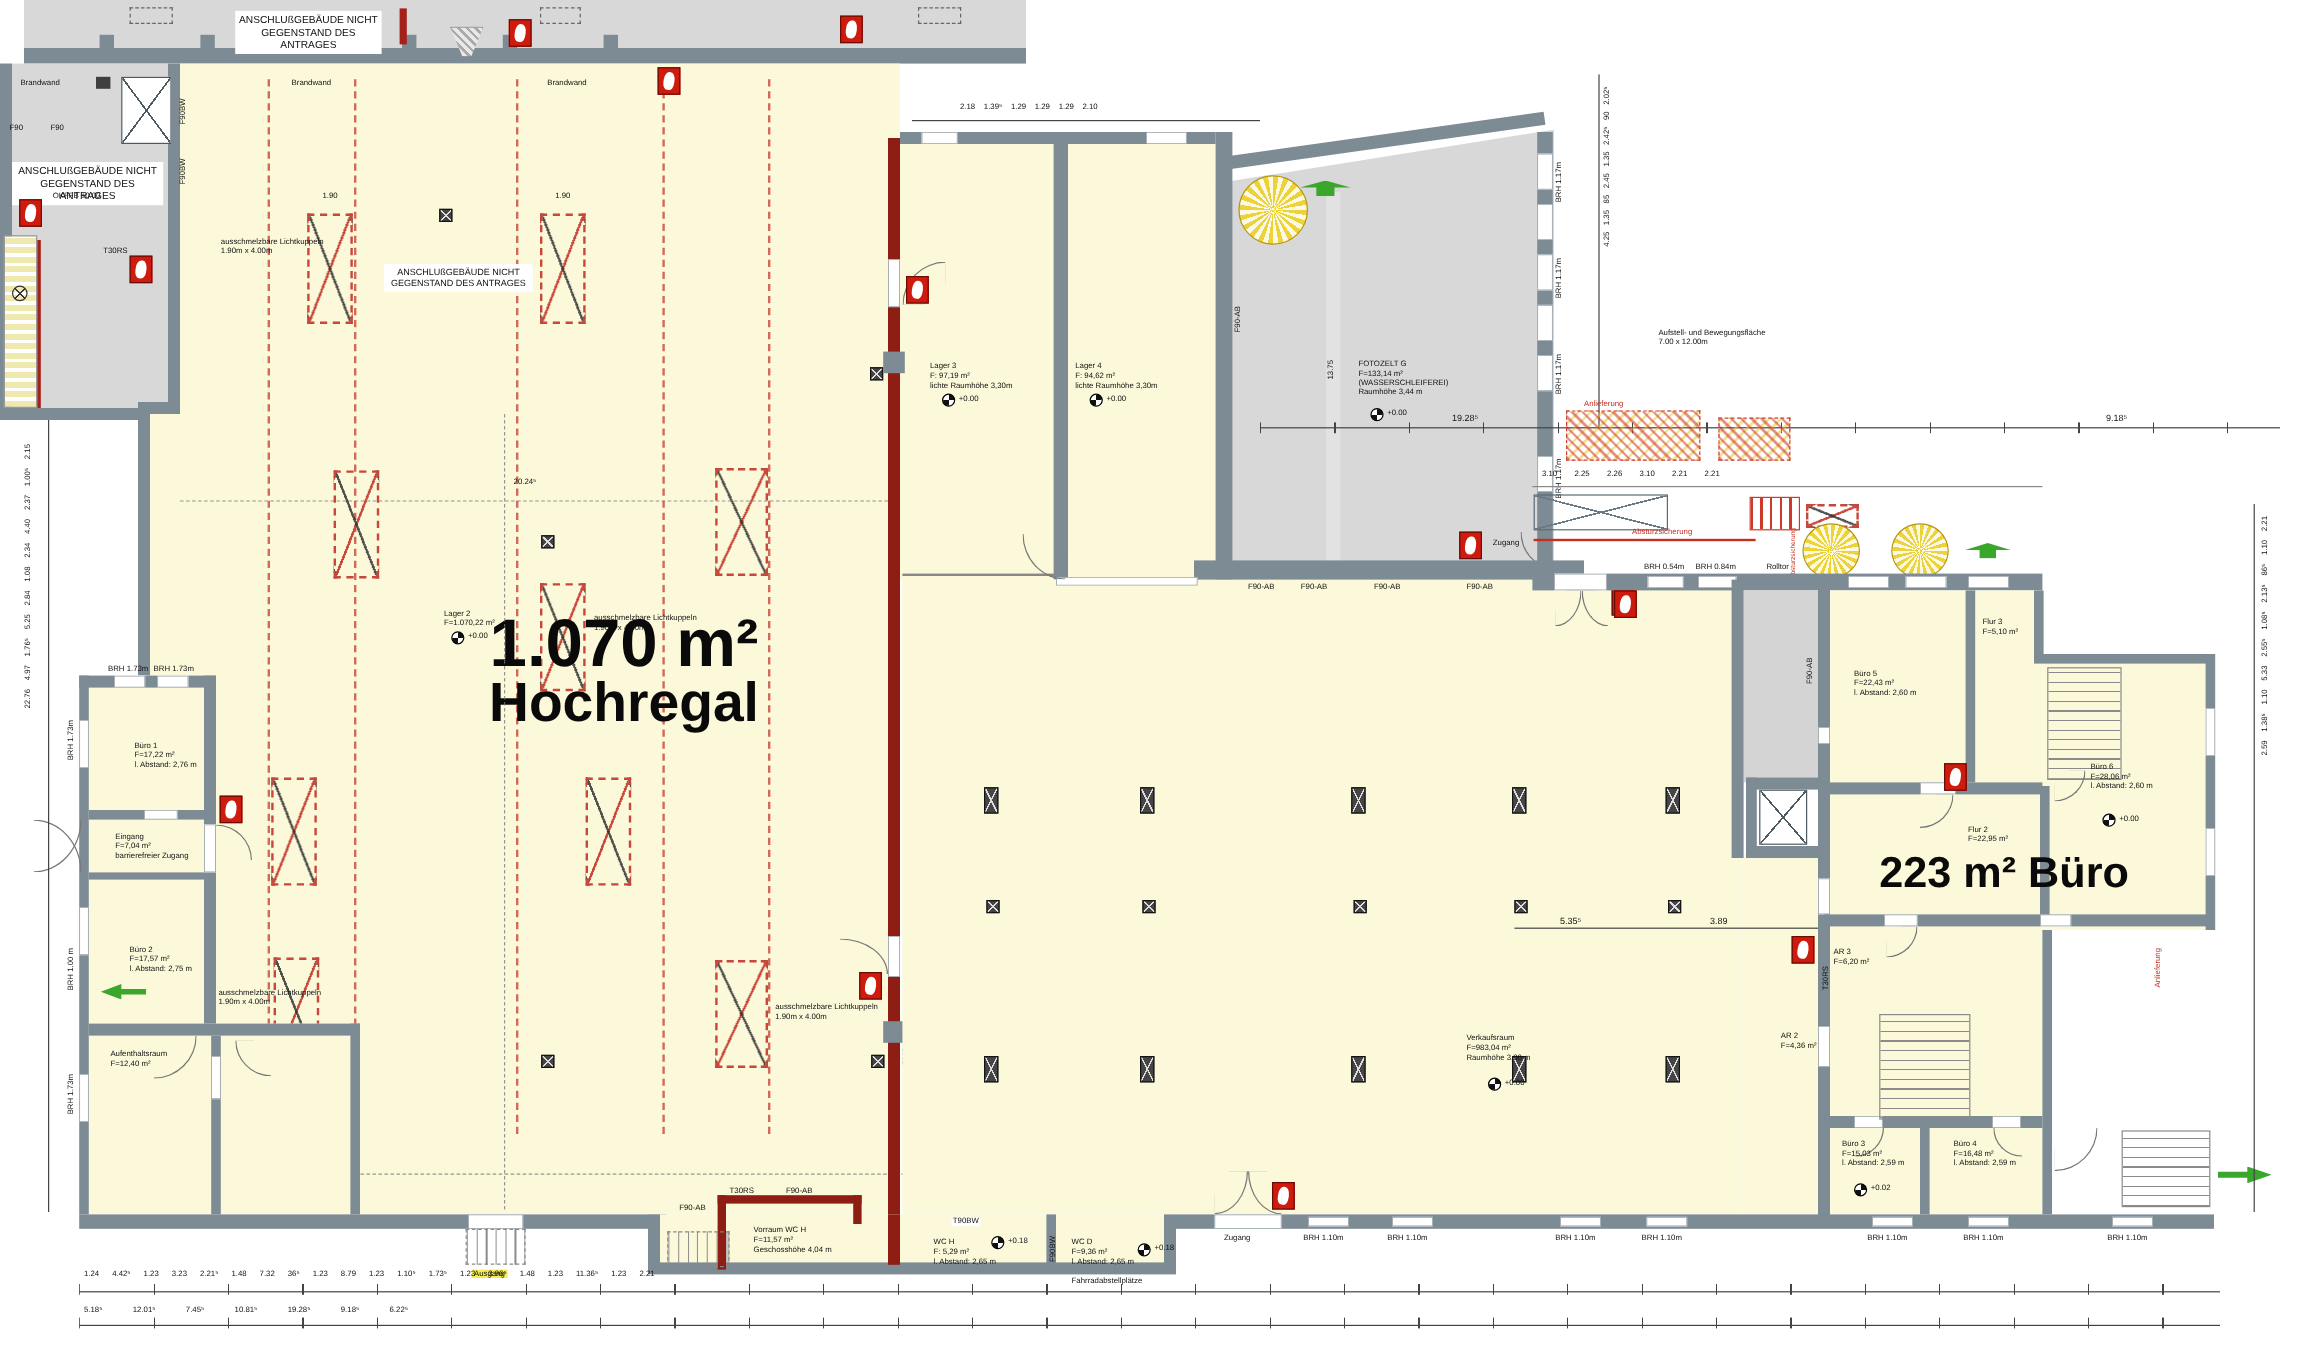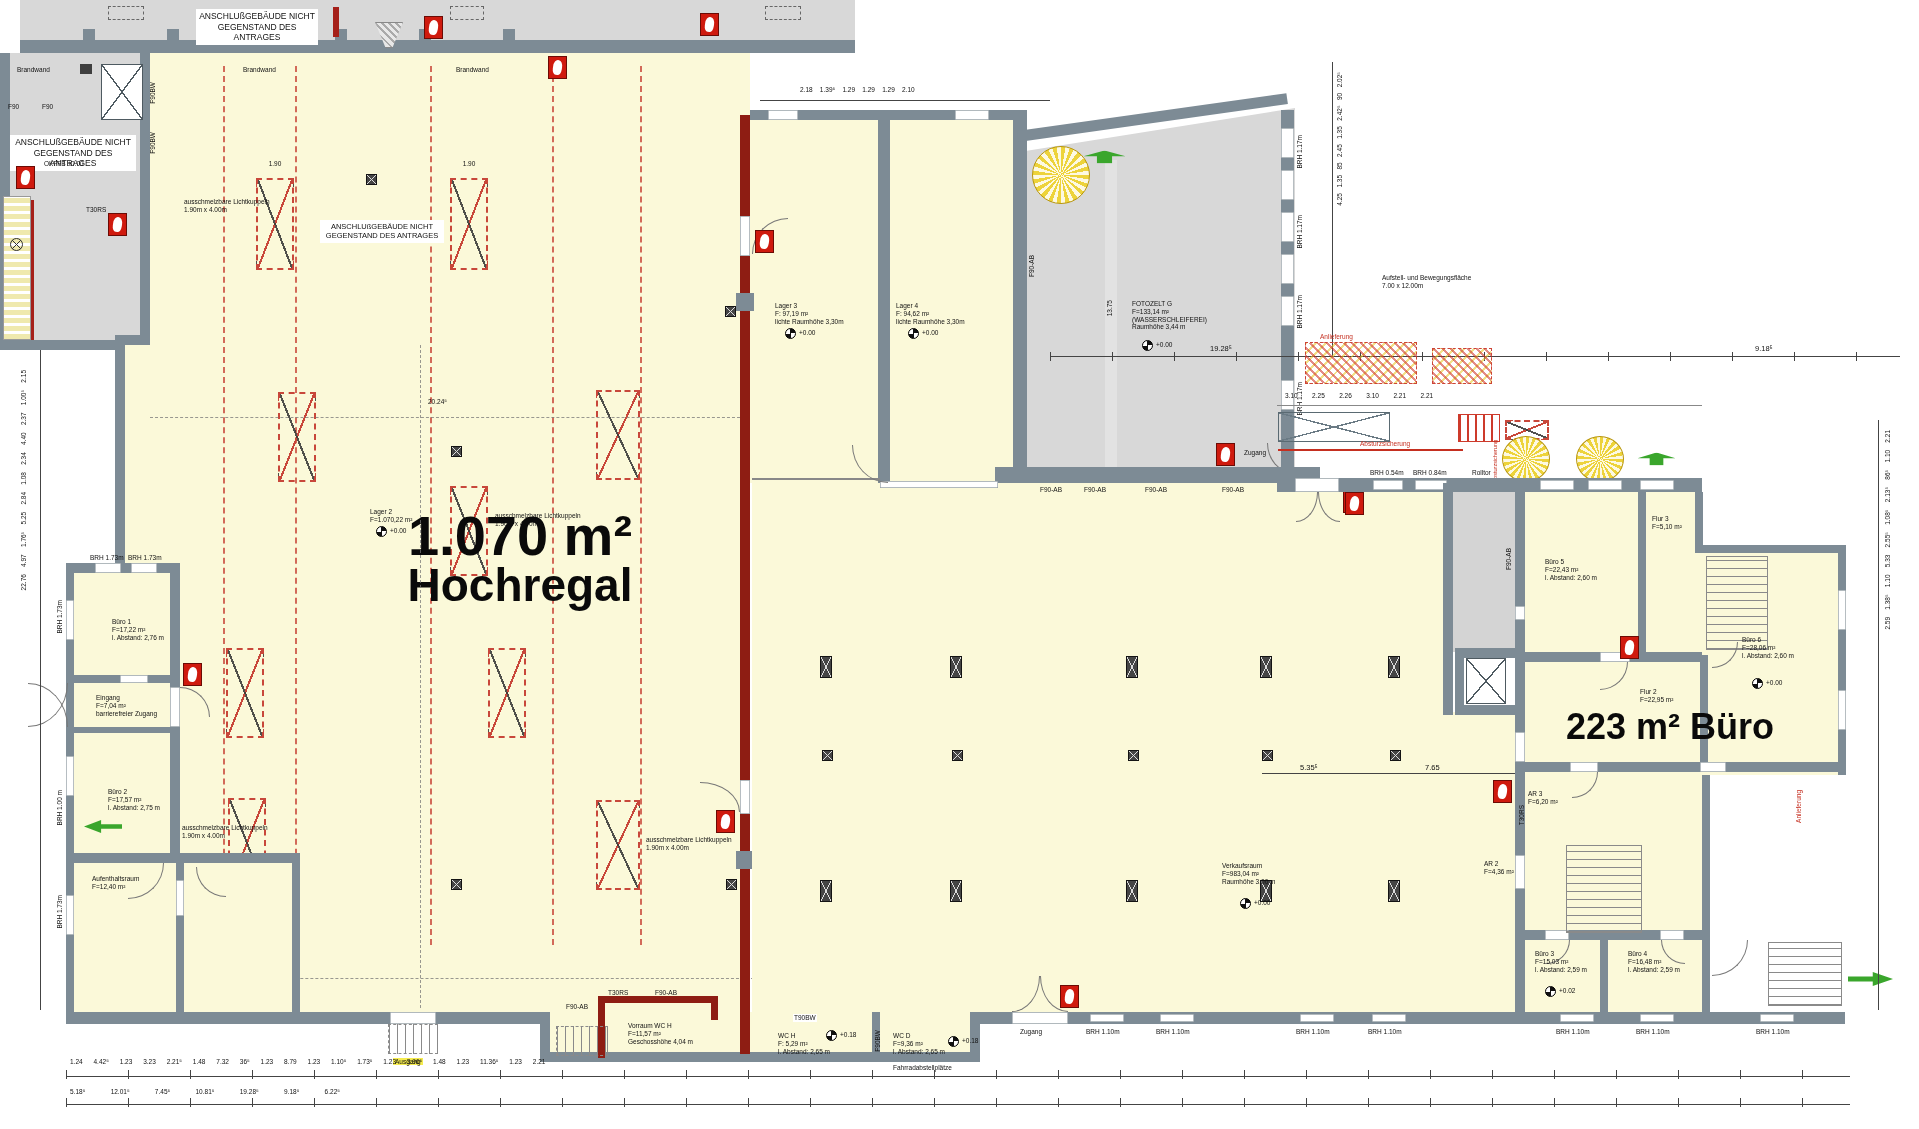--- a/index.html
+++ b/index.html
@@ -274,21 +274,21 @@
   <div class="a colm" style="left:1262px;top:750px;width:11px;height:11px"></div>
   <div class="a colm" style="left:1390px;top:750px;width:11px;height:11px"></div>
   <div class="a colm" style="left:820px;top:880px;width:12px;height:22px"></div>
   <div class="a colm" style="left:950px;top:880px;width:12px;height:22px"></div>
   <div class="a colm" style="left:1126px;top:880px;width:12px;height:22px"></div>
   <div class="a colm" style="left:1260px;top:880px;width:12px;height:22px"></div>
   <div class="a colm" style="left:1388px;top:880px;width:12px;height:22px"></div>
 
   <div class="a dline" style="left:1262px;top:773px;width:258px"></div>
   <div class="a t7" style="left:1300px;top:763px">5.35⁵</div>
-  <div class="a t7" style="left:1425px;top:763px">7.65</div>
+  <div class="a t7" style="left:1425px;top:763px">3.89</div>
 
   <div class="a t6" style="left:1222px;top:862px">
     <div>Verkaufsraum</div>
     <div>F=983,04 m²</div>
     <div>Raumhöhe 3,00 m</div>
   </div>
   <div class="a" style="left:1240px;top:898px">
     <span class="a lvl" style="left:0;top:0"></span>
     <span class="a t6" style="left:14px;top:1px">+0.00</span>
   </div>

